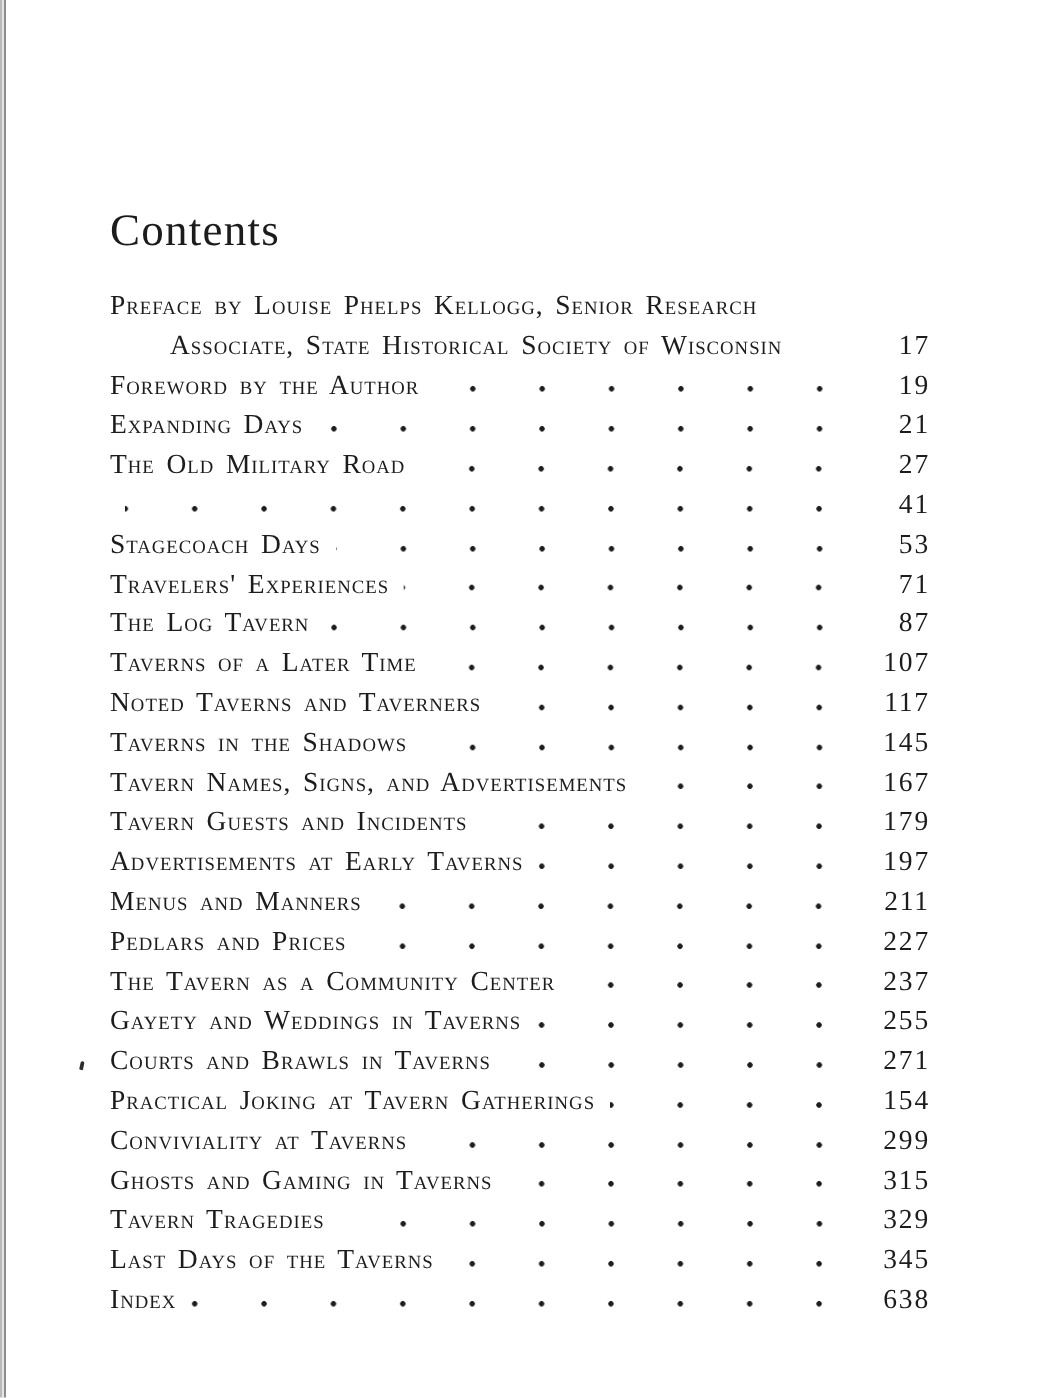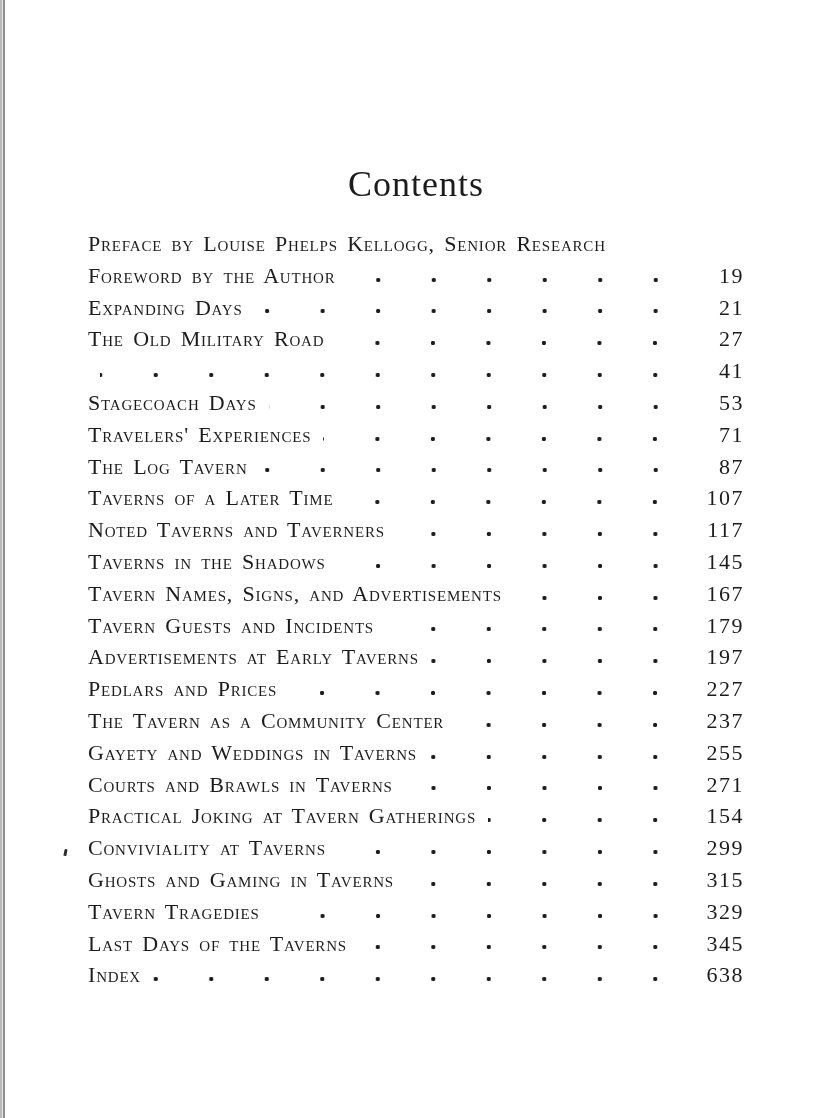--- a/index.html
+++ b/index.html
@@ -17,21 +17,20 @@
     background: linear-gradient(to right, #b9b9b9 0 2px, #e4e4e4 2px 3px, #8e8e8e 3px 5px, #ffffff 5px);
   }
   .content {
     position: absolute; left: 88px; top: 0;
     width: 656px;
   }
   .title {
     margin: 163px 0 0 0;
     font-size: 36px;
     font-weight: 400;
-    text-align: center;
     letter-spacing: 1px;
     line-height: 42px;
   }
   .toc { margin-top: 23px; }
   .row {
     display: flex;
     align-items: flex-end;
     height: 31.8px;
     font-size: 22px;
     font-variant: small-caps;
@@ -70,20 +69,25 @@
 <body>
 
 <div class="scan-edge"></div>
 
 <div class="content">
   <h1 class="title">Contents</h1>
   <div class="toc">
       <div class="row">
         <span class="t">Preface by Louise Phelps Kellogg, Senior Research</span>
       </div>
+      <div class="row indent">
+        <span class="t">Associate, State Historical Society of Wisconsin</span>
+        <span class="leader blank"></span>
+        <span class="num">17</span>
+      </div>
       <div class="row">
         <span class="t">Foreword by the Author</span>
         <span class="leader"></span>
         <span class="num">19</span>
       </div>
       <div class="row">
         <span class="t">Expanding Days</span>
         <span class="leader"></span>
         <span class="num">21</span>
       </div>
@@ -133,20 +137,25 @@
       </div>
       <div class="row">
         <span class="t">Tavern Guests and Incidents</span>
         <span class="leader"></span>
         <span class="num">179</span>
       </div>
       <div class="row">
         <span class="t">Advertisements at Early Taverns</span>
         <span class="leader"></span>
         <span class="num">197</span>
+      </div>
+      <div class="row">
+        <span class="t">Menus and Manners</span>
+        <span class="leader"></span>
+        <span class="num">211</span>
       </div>
       <div class="row">
         <span class="t">Pedlars and Prices</span>
         <span class="leader"></span>
         <span class="num">227</span>
       </div>
       <div class="row">
         <span class="t">The Tavern as a Community Center</span>
         <span class="leader"></span>
         <span class="num">237</span>

